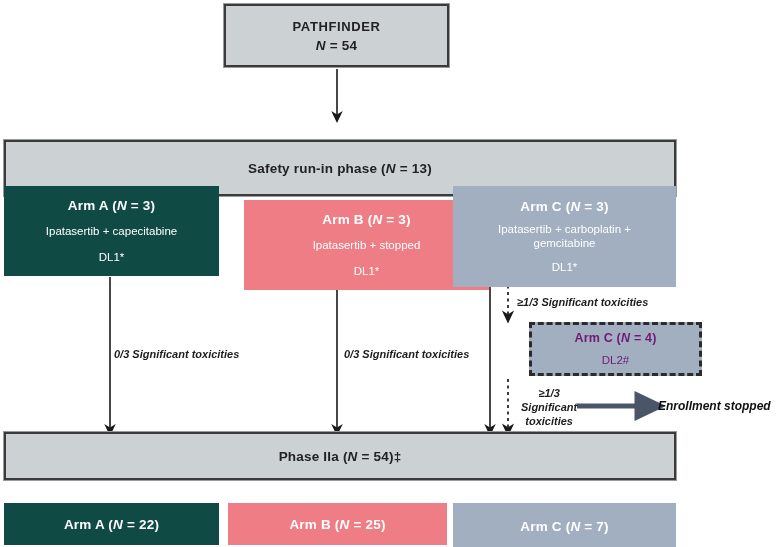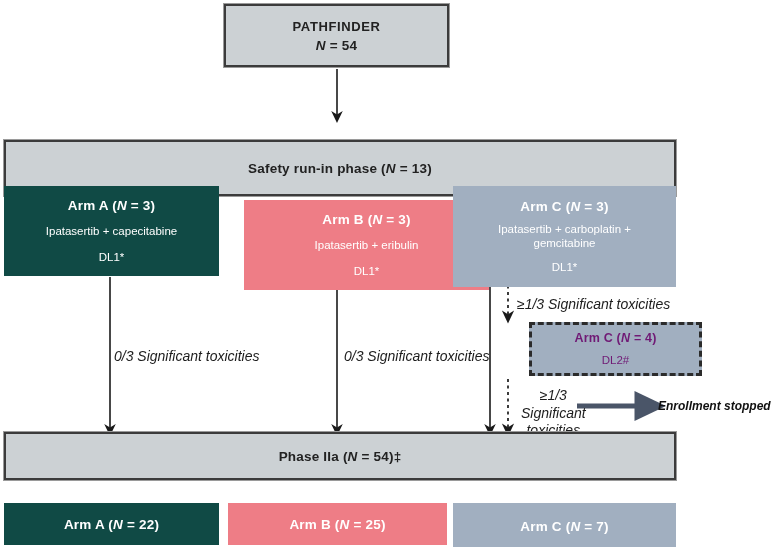--- a/index.html
+++ b/index.html
@@ -54,22 +54,22 @@
   .sub-line {
     font-size: 11.5px;
     font-weight: normal;
     line-height: 1.25;
   }
   .ital { font-style: italic; }
 
   .arrow-label {
     position: absolute;
     font-style: italic;
-    font-weight: normal;
-    font-size: 14px;
+    font-weight: bold;
+    font-size: 11px;
     color: #1d1d1d;
     line-height: 1.25;
     white-space: pre-line;
   }
   .enroll-label {
     position: absolute;
     font-style: italic;
     font-weight: bold;
     font-size: 12px;
     color: #111111;
@@ -132,21 +132,21 @@
       <span>Arm A (</span><span class="ital">N</span><span> = 3)</span>
     </div>
     <div class="sub-line" style="margin-top:11px;">Ipatasertib + capecitabine</div>
     <div class="sub-line" style="margin-top:11px;">DL1*</div>
   </div>
 
   <div class="box pink-box" style="left:244px; top:186px; width:245px; height:90px;margin-top:14px;">
     <div class="title-line">
       <span>Arm B (</span><span class="ital">N</span><span> = 3)</span>
     </div>
-    <div class="sub-line" style="margin-top:11px;">Ipatasertib + eribulin</div>
+    <div class="sub-line" style="margin-top:11px;">Ipatasertib + stopped</div>
     <div class="sub-line" style="margin-top:11px;">DL1*</div>
   </div>
 
   <div class="box blue-box" style="left:453px; top:186px; width:223px; height:101px;">
     <div class="title-line">
       <span>Arm C (</span><span class="ital">N</span><span> = 3)</span>
     </div>
     <div class="sub-line" style="margin-top:8px; width:175px;">Ipatasertib + carboplatin + gemcitabine</div>
     <div class="sub-line" style="margin-top:9px;">DL1*</div>
   </div>

